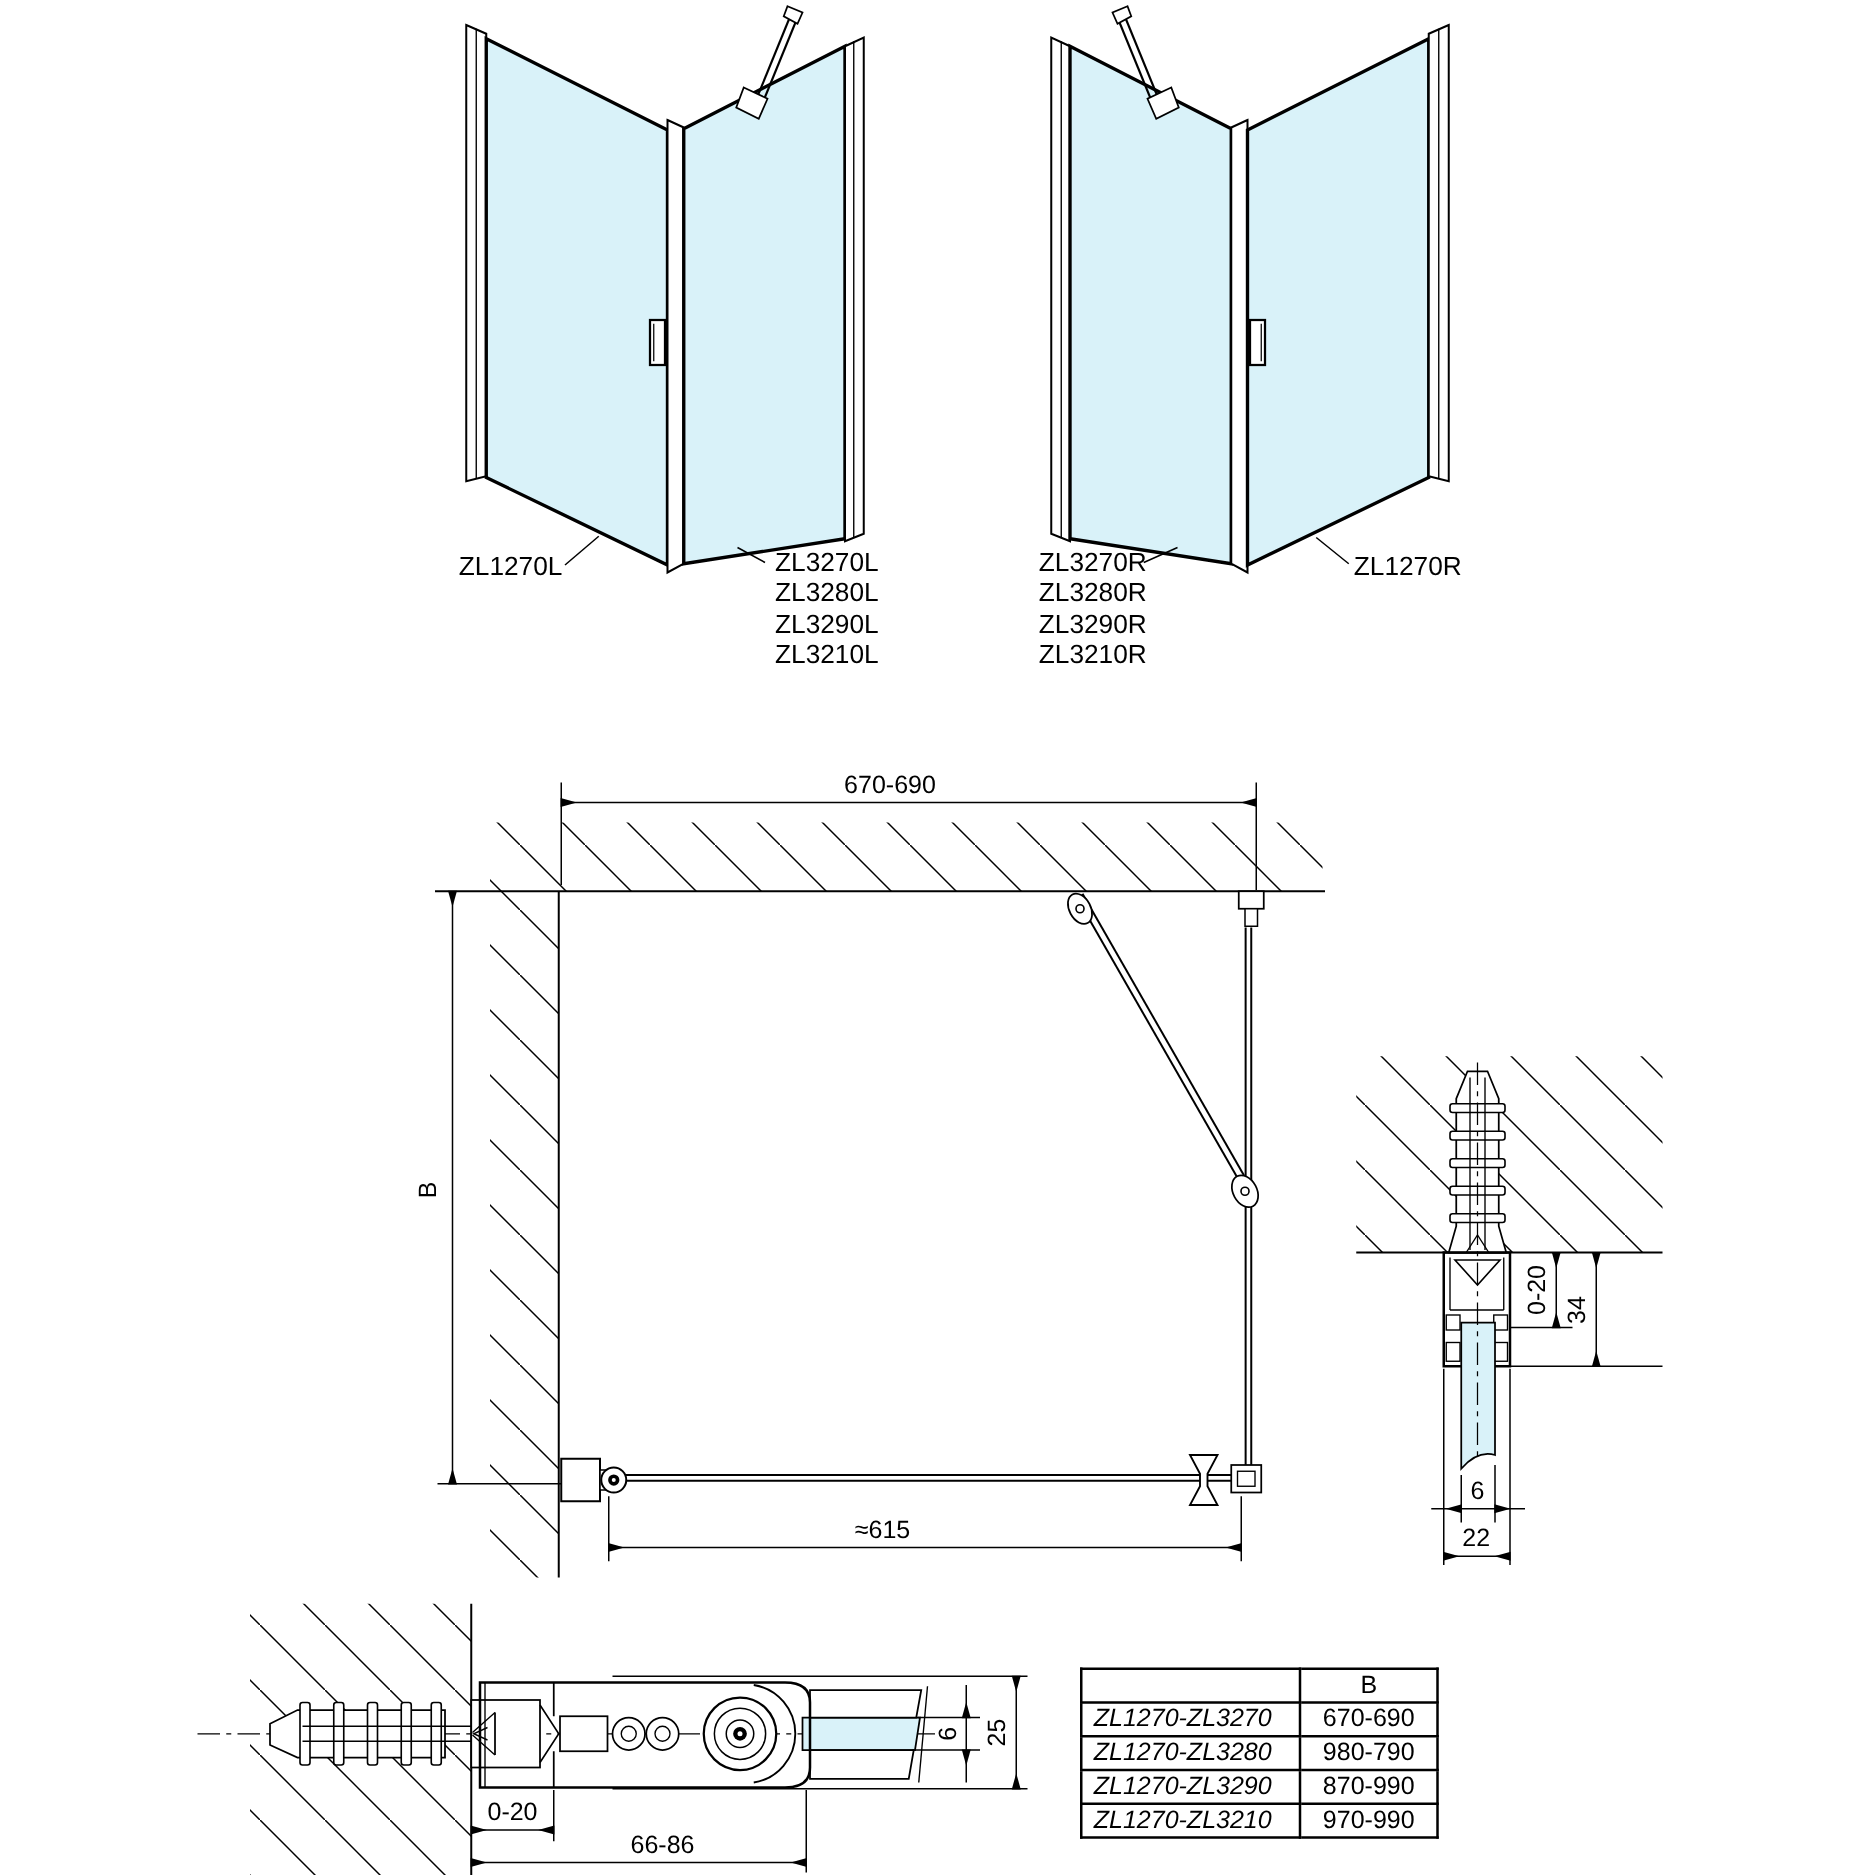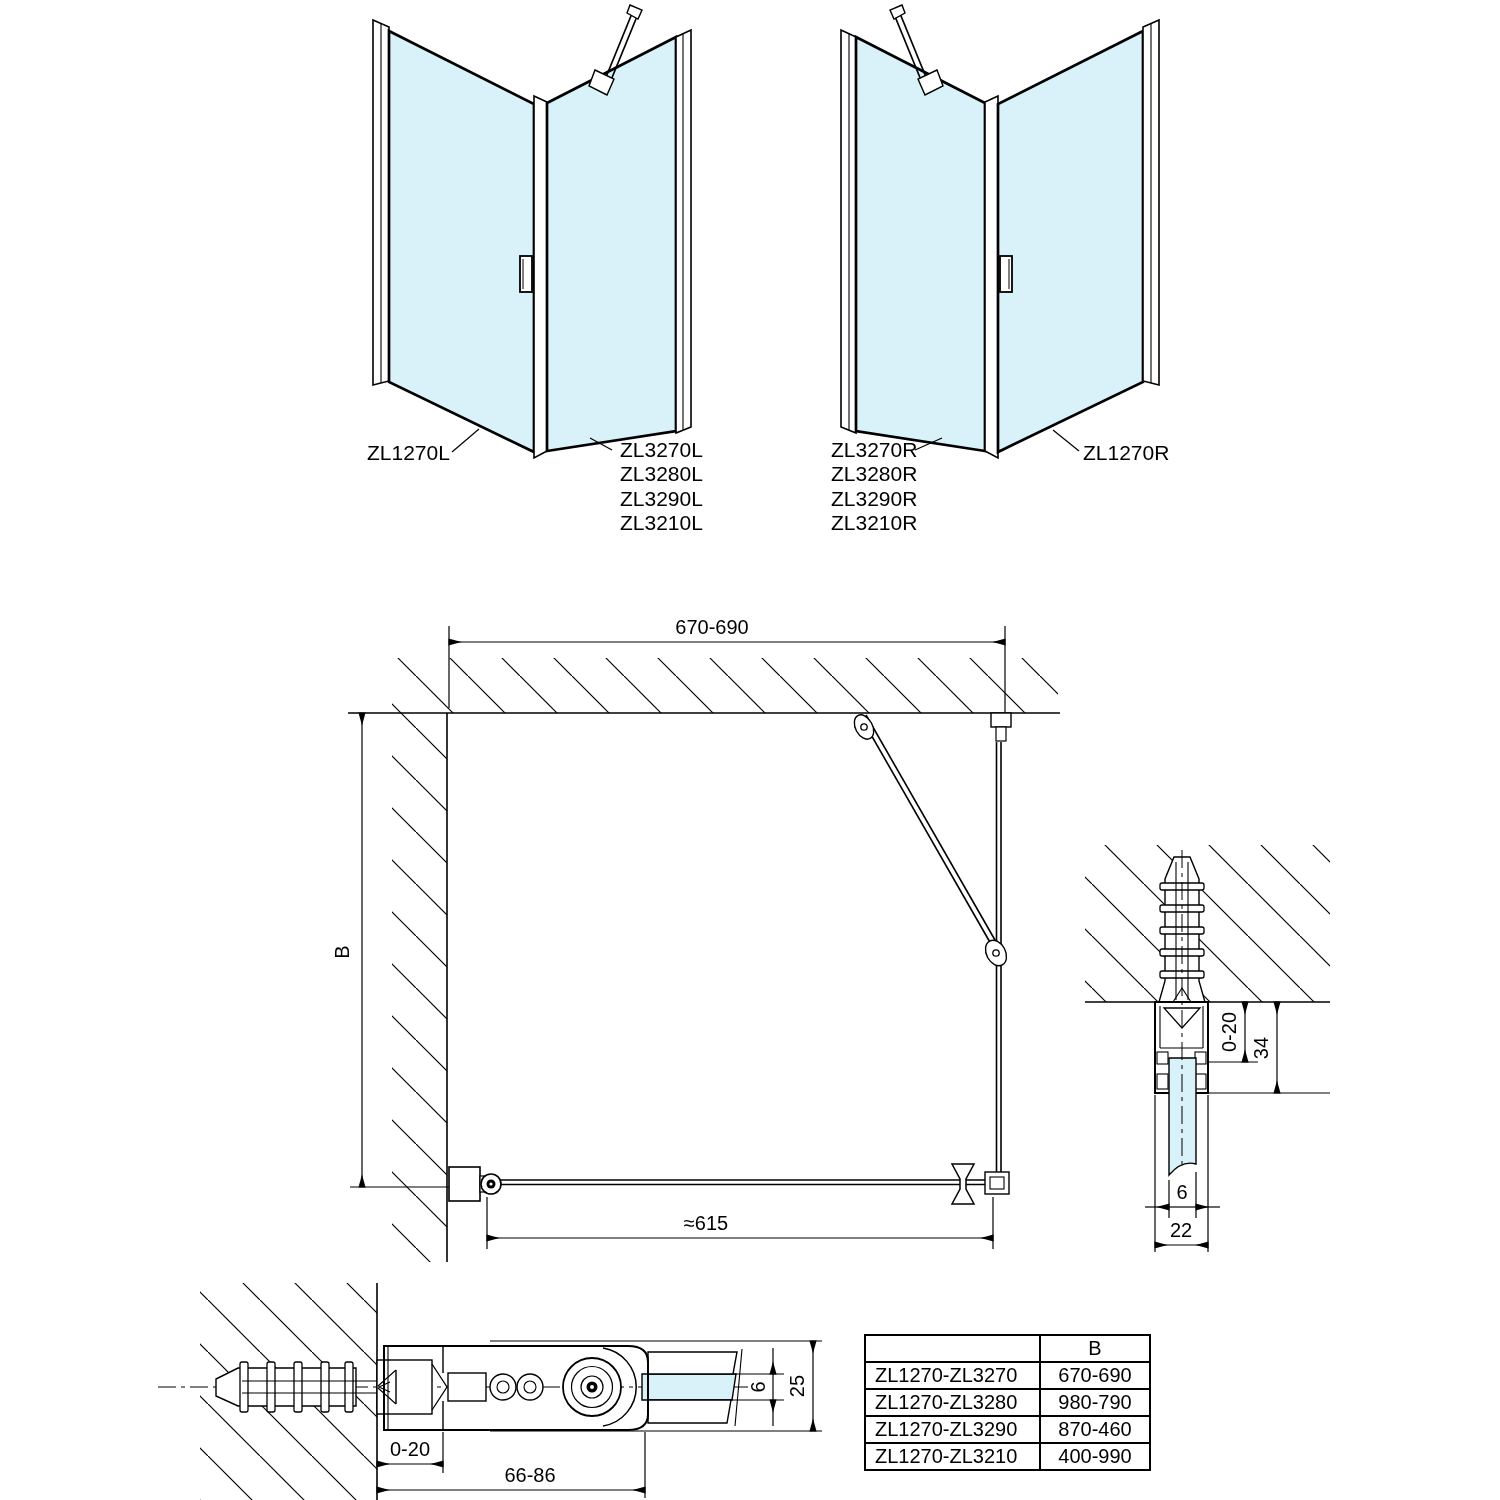--- a/index.html
+++ b/index.html
@@ -2,21 +2,21 @@
 <html><head>
 <meta charset="utf-8">
 <style>
   html,body{margin:0;padding:0;background:#fff;}
   body{width:1500px;height:1500px;position:relative;font-family:"Liberation Sans",sans-serif;color:#000;}
   svg text{font-family:"Liberation Sans",sans-serif;fill:#000;}
   .dim{font-size:20px;}
   .lbl{font-size:21px;}
   .size-table{position:absolute;left:864px;top:1334px;border-collapse:collapse;font-size:20px;color:#000;}
   .size-table th,.size-table td{border:2px solid #000;height:25px;padding:0 6px;font-weight:normal;white-space:nowrap;}
-  .size-table .c-model{width:158px;text-align:left;padding-left:9px;}
+  .size-table .c-model{width:158px;text-align:left;padding-left:9px;font-style:italic;}
   .size-table .c-b{width:96px;text-align:center;}
 </style>
 </head>
 <body>
 
 
 
 <svg width="1500" height="1500" viewBox="0 0 1500 1500">
   <defs>
     <marker id="arr" viewBox="0 0 14 10" refX="13" refY="5" markerWidth="14" markerHeight="10" orient="auto-start-reverse" markerUnits="userSpaceOnUse">
@@ -287,23 +287,23 @@
     <tr>
       <td class="c-model">ZL1270-ZL3270</td>
       <td class="c-b">670-690</td>
     </tr>
     <tr>
       <td class="c-model">ZL1270-ZL3280</td>
       <td class="c-b">980-790</td>
     </tr>
     <tr>
       <td class="c-model">ZL1270-ZL3290</td>
-      <td class="c-b">870-460</td>
+      <td class="c-b">870-990</td>
     </tr>
     <tr>
       <td class="c-model">ZL1270-ZL3210</td>
-      <td class="c-b">400-990</td>
+      <td class="c-b">970-990</td>
     </tr>
   </tbody>
 </table>
 
 
 
 
 </body></html>

